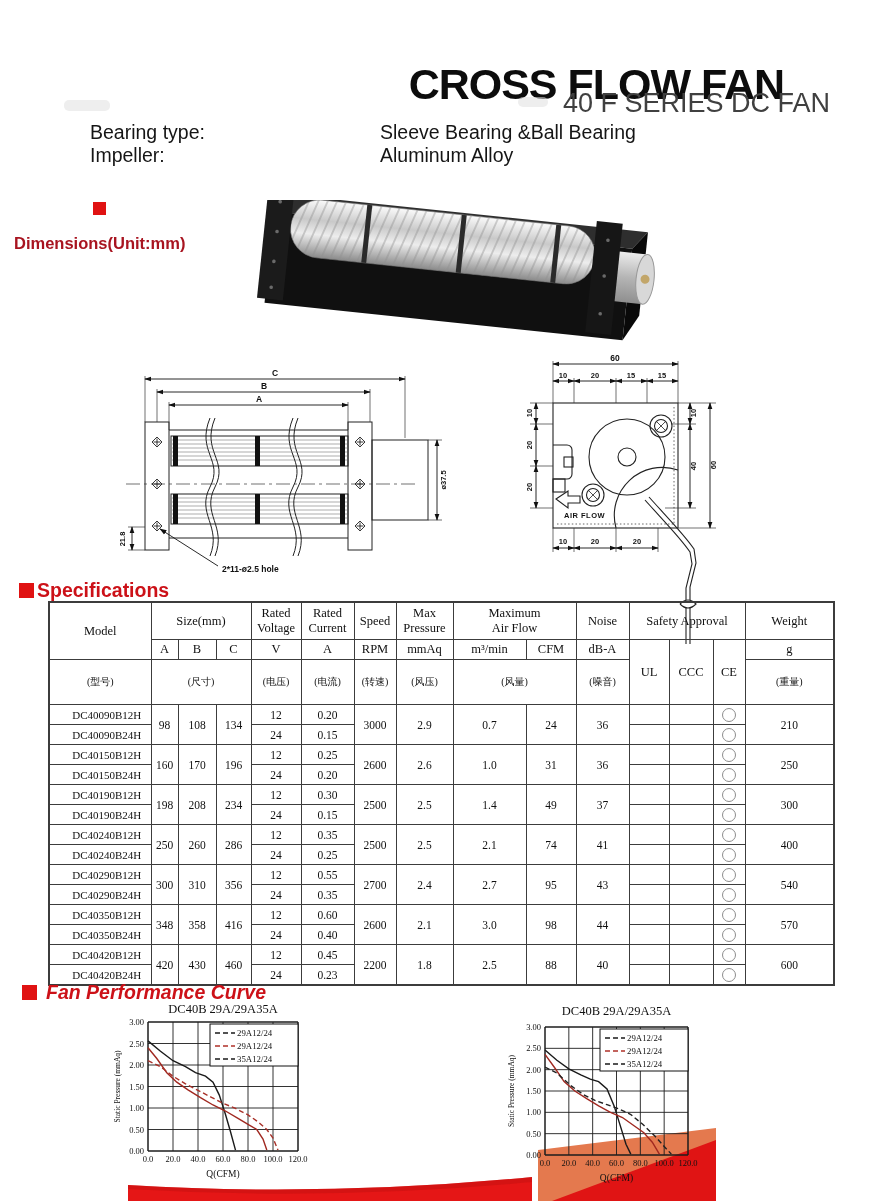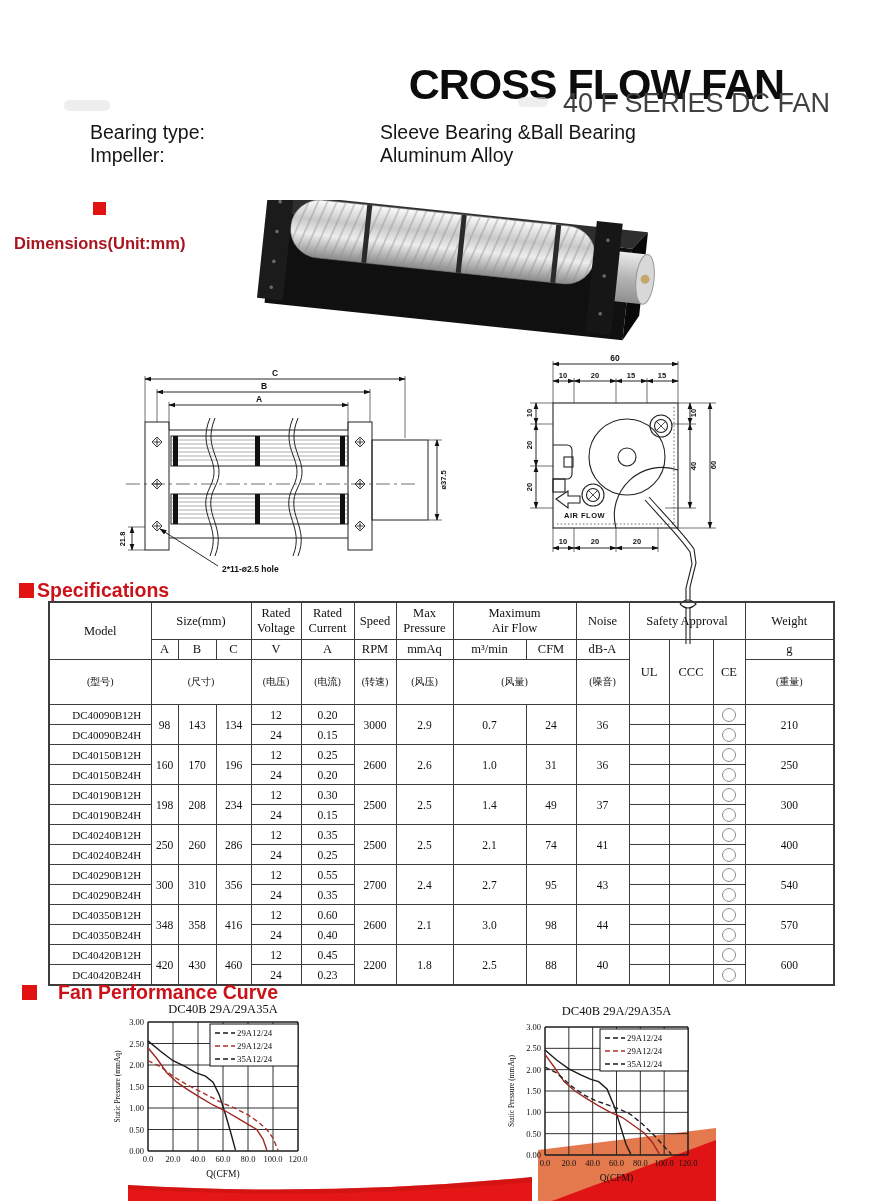--- a/index.html
+++ b/index.html
@@ -15,21 +15,21 @@
   .smudge{background:#e0e0e0;border-radius:5px;opacity:.55;}
   .section-head{display:flex;align-items:center;}
   .bullet{background:#e01212;display:inline-block;}
   .sec-label{font-weight:bold;color:#c0121c;}
   #sec-dimensions{top:202px;left:14px;gap:19px;flex-direction:column;}
   #sec-dimensions .bullet{width:13px;height:13px;}
   #sec-dimensions .sec-label{font-size:16.5px;color:#a81420;}
   #sec-specs{top:579px;left:19px;gap:3px;}
   #sec-specs .bullet{width:15px;height:15px;}
   #sec-specs .sec-label{font-size:19.5px;color:#cc1118;}
-  #sec-perf{top:981px;left:22px;gap:21px;}
+  #sec-perf{top:981px;left:22px;gap:9px;font-style:italic;}
   #sec-perf .bullet{width:15px;height:15px;}
   #sec-perf .sec-label{font-size:19.5px;color:#cc1118;}
   
   #spec-table{position:absolute;left:48px;top:601px;width:785px;border-collapse:collapse;
               table-layout:fixed;font-family:"Liberation Serif",serif;color:#101010;
               border:2px solid #3c3c3c;}
   #spec-table td{border:1px solid #3c3c3c;text-align:center;padding:0;font-size:11.5px;overflow:hidden;}
   #spec-table tr.h1 td{font-size:12.5px;height:36px;}
   #spec-table tr.h2 td{font-size:12.5px;height:19px;}
   #spec-table tr.h3 td{font-size:10px;height:44px;}
@@ -338,21 +338,21 @@
         <td colspan="2">(风量)</td>
         <td>(噪音)</td>
         <td>(重量)</td>
       </tr>
     </thead>
     <tbody>
 
       <tr>
         <td class="model-cell">DC40090B12H</td>
         <td rowspan="2">98</td>
-        <td rowspan="2">143</td>
+        <td rowspan="2">108</td>
         <td rowspan="2">134</td>
         <td>12</td>
         <td>0.20</td>
         <td rowspan="2">3000</td>
         <td rowspan="2">2.9</td>
         <td rowspan="2">0.7</td>
         <td rowspan="2">24</td>
         <td rowspan="2">36</td>
         <td></td>
         <td></td>

